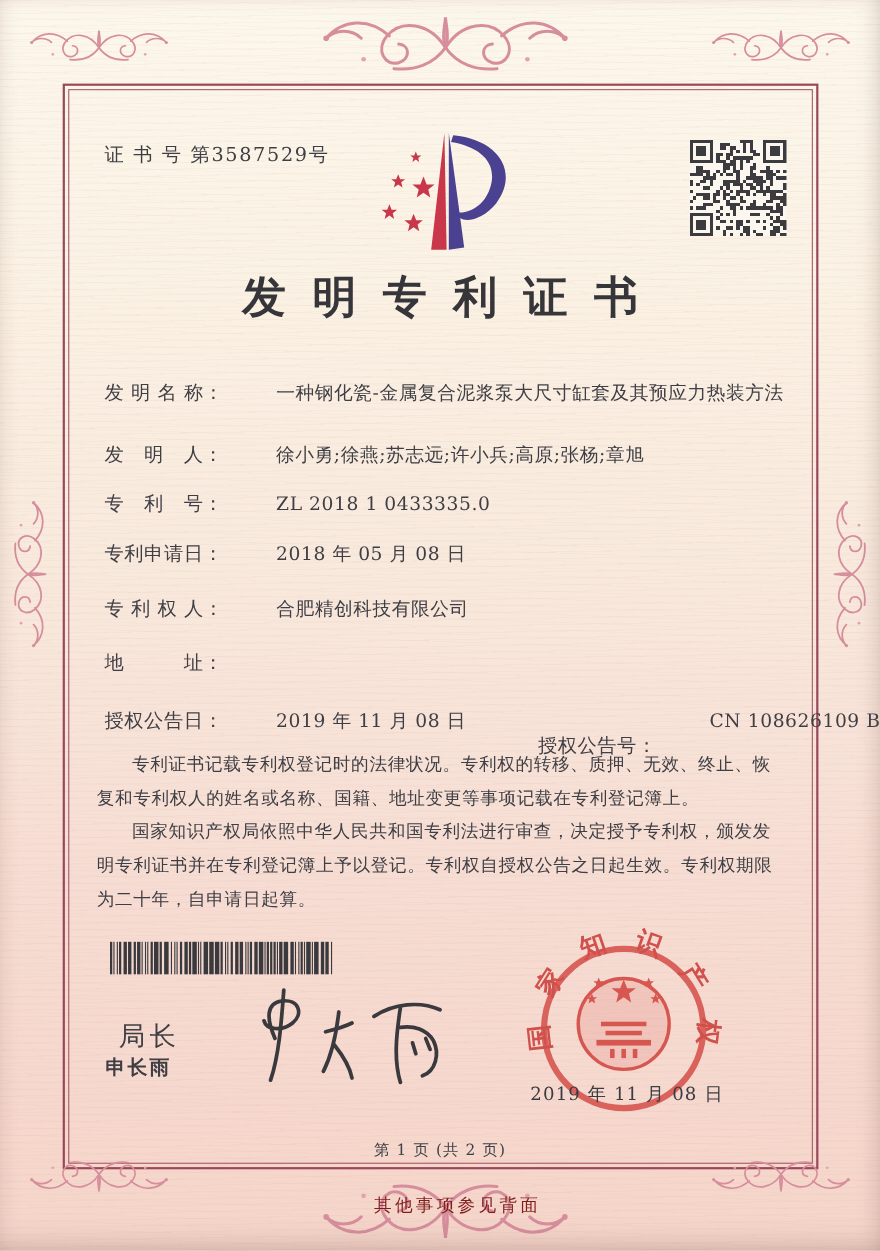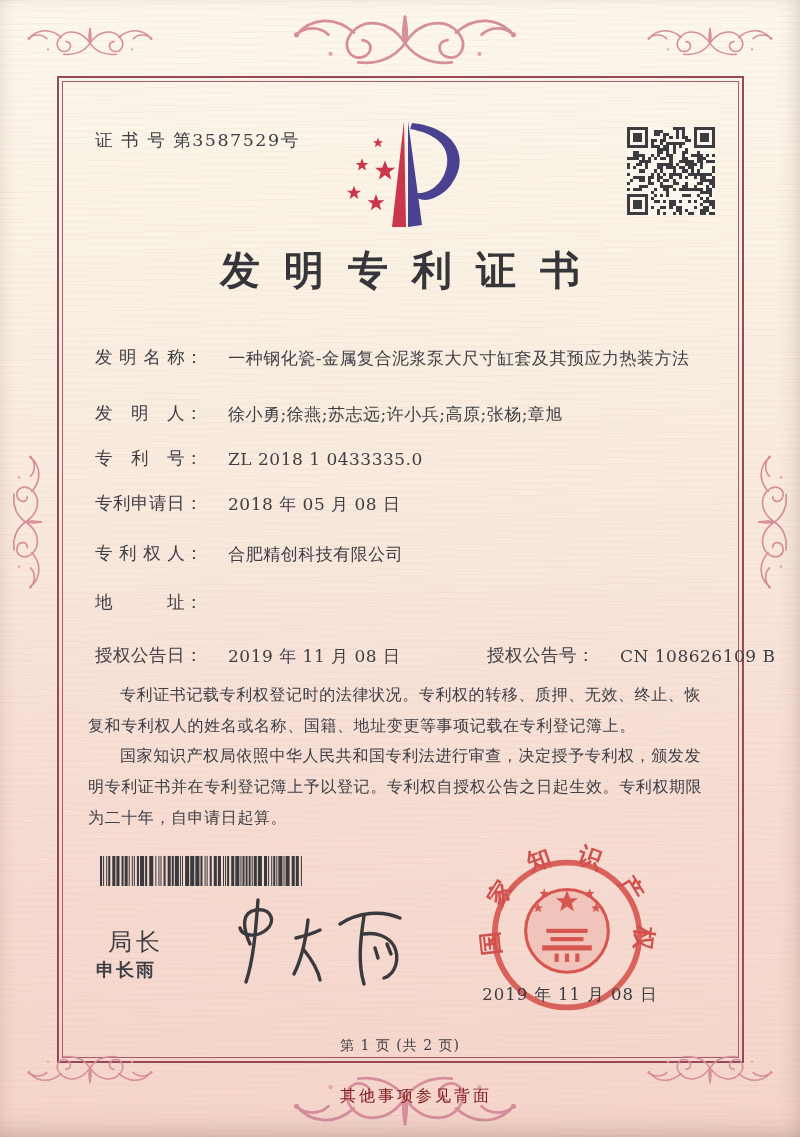--- a/index.html
+++ b/index.html
@@ -17,26 +17,26 @@
                inset 14px 0 22px -18px rgba(150,120,110,.16),
                inset 0 10px 18px -14px rgba(160,130,120,.14);}
   .frame{position:absolute;top:76px;left:57px;right:56px;bottom:74px;border:2px solid #99485a;z-index:1;}
   .frame-inner{position:absolute;inset:3px;border:1px solid #a8596b;}
   .abs{position:absolute;}
   .cert-no{top:128px;left:95px;font-size:17.5px;letter-spacing:1.5px;z-index:3;}
   .logo{top:112px;left:338px;width:140px;height:122px;z-index:3;}
   .qr{top:127px;left:627px;width:88px;height:88px;z-index:3;}
   .title{top:243px;left:0;right:0;text-align:center;font-size:40px;font-weight:bold;
          letter-spacing:24px;text-indent:24px;color:#35353a;z-index:3;}
-  .row{left:95px;width:622px;display:flex;align-items:flex-start;z-index:3;gap:21px;}
+  .row{left:95px;width:622px;display:flex;align-items:flex-start;z-index:3;}
   .row .lab{font-size:17.5px;letter-spacing:.5px;white-space:pre;flex:none;}
-  .row .val{font-size:17px;letter-spacing:.5px;line-height:1.55;flex:1;padding-left:4px;}
+  .row .val{font-size:17px;letter-spacing:.5px;line-height:1.55;flex:1;padding-left:4px;margin-left:44px;}
   .r0{top:345px}.r1{top:401px}.r2{top:446px}.r3{top:491px}.r4{top:541px}.r5{top:590px}.r6{top:643px}
   .grant .val{flex:none;width:212px;}
-  .grant .lab2{margin-left:26px;}
+  .grant .lab2{margin-left:26px;margin-top:23px;}
   .body-text{left:88px;top:680px;width:628px;z-index:3;}
   .body-text p{margin:0;font-size:16px;line-height:1.92;text-indent:2em;letter-spacing:.6px;}
   .barcode{top:856px;left:100px;width:205px;height:30px;z-index:3;}
   .officer-title{top:926px;left:108px;font-size:24px;letter-spacing:4px;z-index:3;}
   .officer-name{top:958px;left:96px;font-size:18px;letter-spacing:2px;z-index:3;font-weight:bold;}
   .signature{top:886px;left:212px;width:210px;height:108px;z-index:4;}
   .seal{top:842px;left:474px;width:186px;height:186px;z-index:5;opacity:.95;}
   .seal-date{top:984px;left:480px;width:180px;text-align:center;font-size:16.5px;
              letter-spacing:1px;z-index:6;color:#3b3b41;}
   .page-no{top:1037px;left:0;width:100%;text-align:center;font-size:14px;letter-spacing:1px;z-index:3;}

